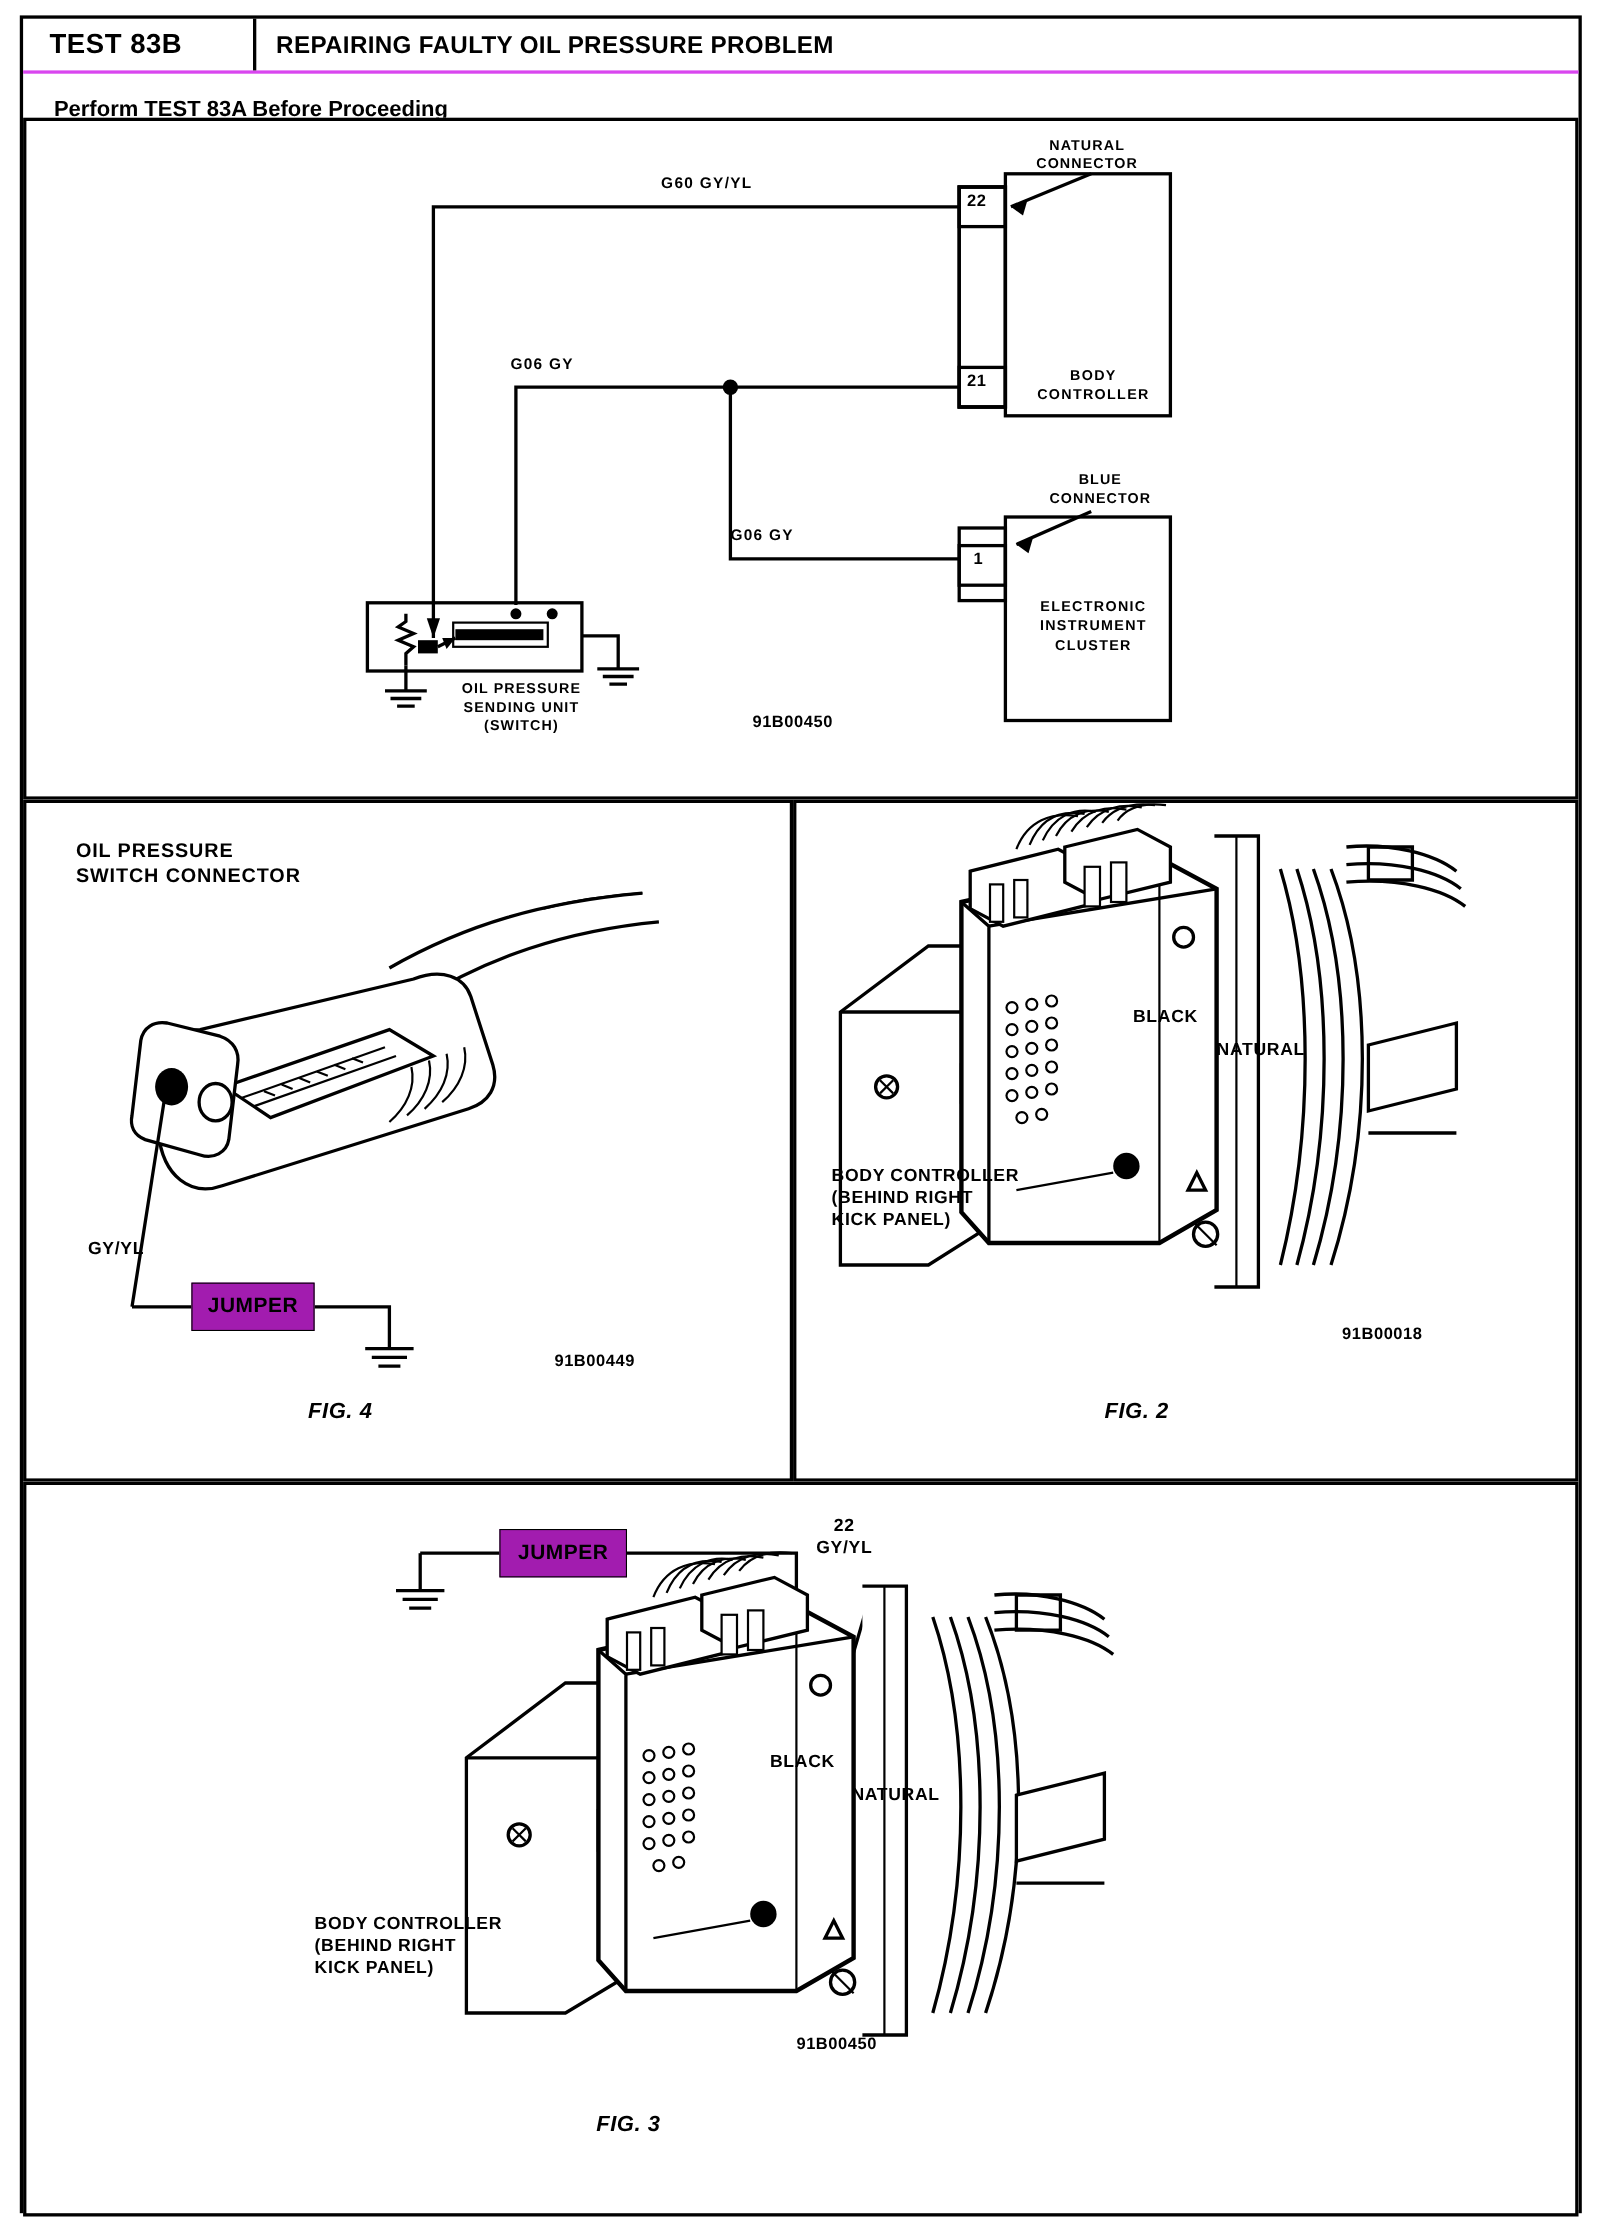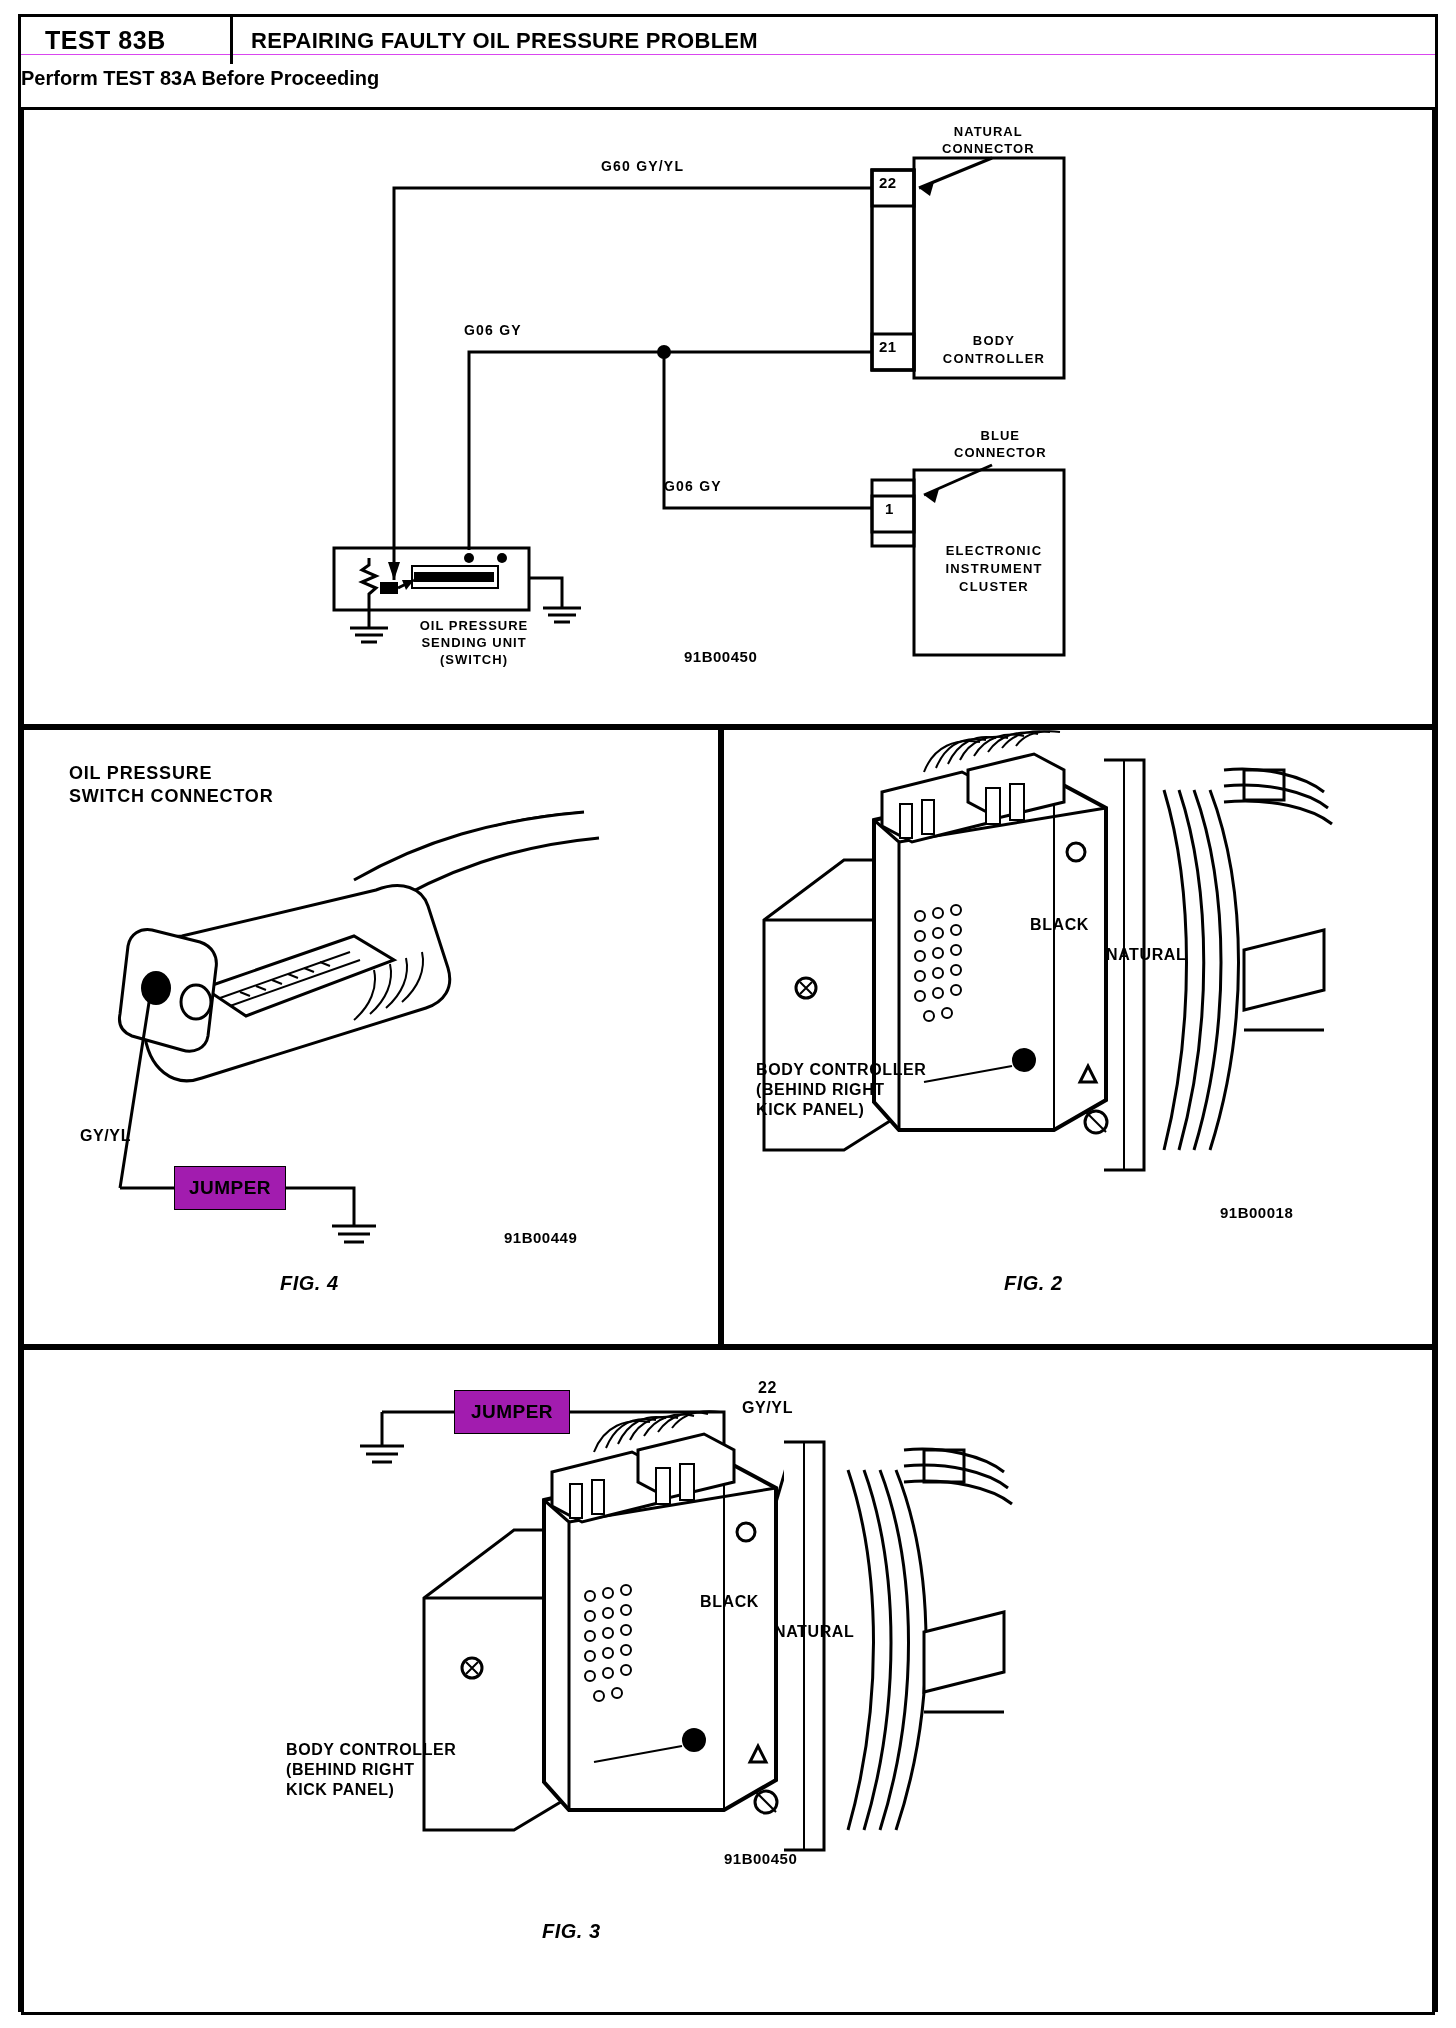--- a/index.html
+++ b/index.html
@@ -34,22 +34,22 @@
     left: 21px;
     top: 17px;
     width: 1414px;
     height: 90px;
     box-sizing: border-box;
   }
   .header-row1 {
     position: absolute;
     left: 0; top: 0;
     width: 100%;
-    height: 38px;
-    border-bottom: 1px solid #d946ef;
+    height: 50px;
+    border-bottom: 3px solid #d946ef;
     box-sizing: border-box;
   }
   .test-id-box {
     position: absolute;
     left: 0; top: 0;
     width: 212px;
     height: 47px;
     border-right: 3px solid #000;
     box-sizing: border-box;
     display: flex;
@@ -75,22 +75,22 @@
     font-weight: bold;
     letter-spacing: 0.3px;
   }
   .header-sub {
     position: absolute;
     left: 0;
     top: 50px;
     width: 100%;
     height: 44px;
     display: flex;
-    align-items: flex-start;
-    padding-left: 0;
+    align-items: flex-end;
+    padding-left: 28px;
     box-sizing: border-box;
   }
   .header-sub span {
     font-size: 20px;
     font-weight: bold;
   }
 
   
   .panel {
     position: absolute;

